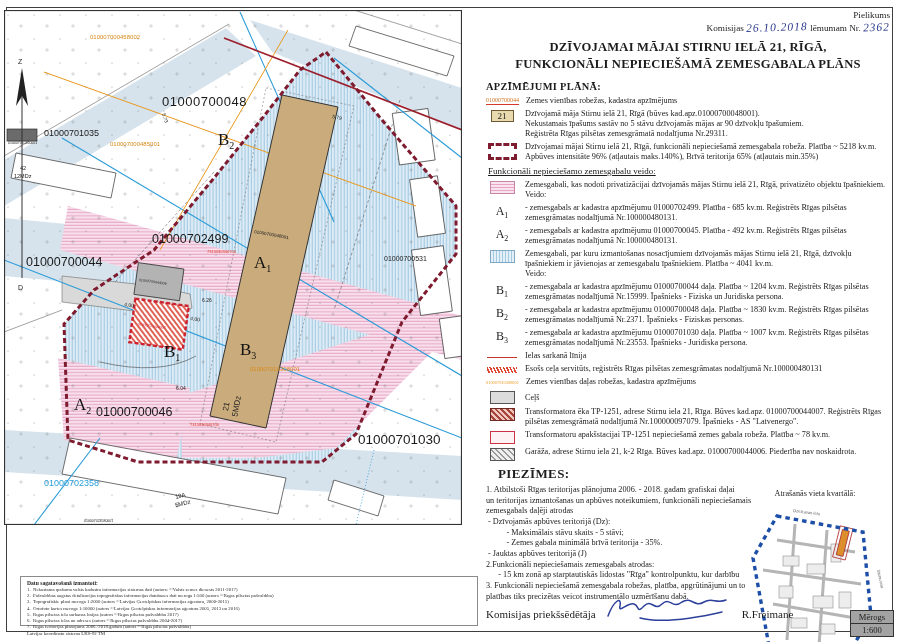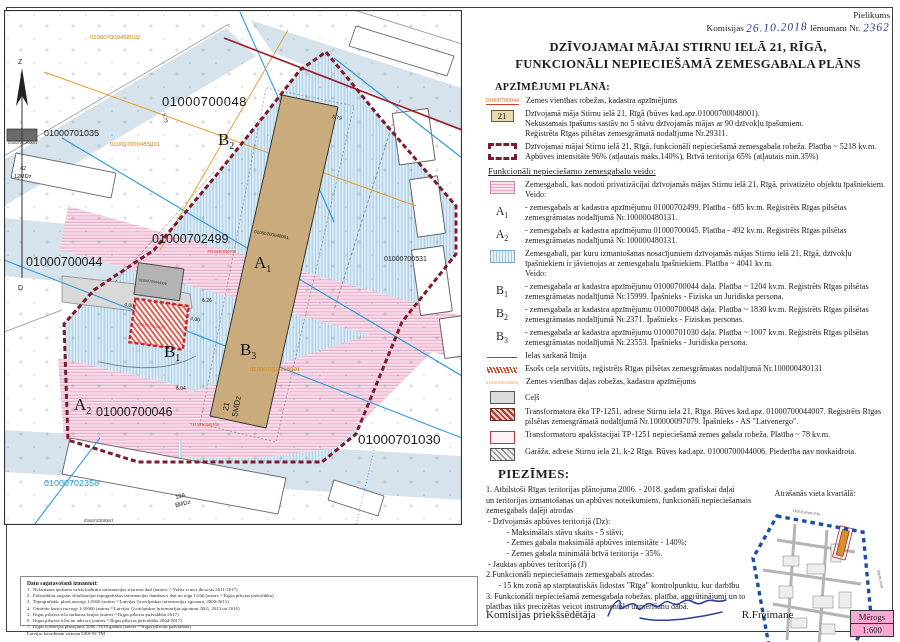--- a/index.html
+++ b/index.html
@@ -14,21 +14,21 @@
        border:1px solid #8a8a8a;padding:3px 6px;box-sizing:border-box;}
   .sources-head{font-weight:bold;font-size:5.6px;margin-bottom:1px;}
   .sources-lines div{font-size:4.8px;line-height:1.3;white-space:pre-wrap;color:#2c2c2c;}
   
   .right-col{position:absolute;left:486px;top:10px;width:404px;}
   .doc-meta{text-align:right;font-size:9.2px;line-height:1.15;}
   .handwrite{font-style:italic;color:#2b3a8c;font-size:11.5px;letter-spacing:1px;
        display:inline-block;transform:rotate(-2deg);}
   .doc-title{text-align:center;font-weight:bold;font-size:12.6px;line-height:1.4;
        margin:5px 0 7px;letter-spacing:.2px;}
-  .legend-heading{font-weight:bold;font-size:10.4px;letter-spacing:.3px;margin:0 9px 4px;}
+  .legend-heading{font-weight:bold;font-size:10.4px;letter-spacing:.3px;margin:0 0 4px;}
   .lrow{display:flex;gap:7px;margin-bottom:3px;font-size:8.2px;line-height:1.22;}
   .lsym{flex:0 0 32px;display:flex;align-items:flex-start;justify-content:center;padding-top:1px;}
   .ltext{flex:1;}
   .sym-box{width:25px;height:13px;border:1px solid #888;box-sizing:border-box;}
   .sym-pink{background:repeating-linear-gradient(0deg,#f9e3ee 0 2px,#e9a5c5 2px 3px);border-color:#c785a5;}
   .sym-blue{background:repeating-linear-gradient(90deg,#e3f0f8 0 2px,#a3cae1 2px 3px);border-color:#7fa8c4;}
   .sym-dash{width:23px;height:11px;border:3px dashed #7e1b2e;background:#fff;}
   .sym-redline{width:30px;height:0;border-top:1.6px solid #c0392b;margin-top:5px;}
   .sym-serv{width:30px;height:6px;margin-top:2px;
        background:repeating-linear-gradient(65deg,#fff 0 1.5px,#df452e 1.5px 3px);}
@@ -47,21 +47,21 @@
   .notes-row{position:relative;}
   .notes-text{width:272px;font-size:8.2px;line-height:1.3;}
   .notes-text div{white-space:pre-wrap;}
   .location{position:absolute;right:0;top:4px;width:150px;text-align:center;}
   .location-heading{font-size:8.2px;margin-bottom:2px;}
   .sig-row{position:absolute;left:486px;top:592px;width:400px;display:flex;
        align-items:flex-end;gap:8px;font-size:11px;}
   .sig-name{padding-bottom:6px;}
   .sig-role{padding-bottom:6px;}
   .scale-box{position:absolute;left:850px;top:610px;width:42px;border:1px solid #333;
-       text-align:center;font-size:8.6px;background:#f9a8d4;}
+       text-align:center;font-size:8.6px;background:#a3a3a3;}
   .scale-top{border-bottom:1px solid #333;padding:1px 0;}
   .scale-val{padding:1px 0;}
 </style>
 </head>
 <body>
 
 <div class="sheet-border"></div>
 
 <div class="map-panel">
 <svg width="458" height="515" viewBox="0 0 458 515">
@@ -356,21 +356,20 @@
   </div>
 
   <div class="notes-heading">PIEZĪMES:</div>
   <div class="notes-row">
     <div class="notes-text">
         <div>1. Atbilstoši Rīgas teritorijas plānojuma 2006. - 2018. gadam grafiskai daļai</div>
         <div>un teritorijas izmantošanas un apbūves noteikumiem, funkcionāli nepieciešamais</div>
         <div>zemesgabals daļēji atrodas</div>
         <div> - Dzīvojamās apbūves teritorijā (Dz):</div>
         <div>          - Maksimālais stāvu skaits - 5 stāvi;</div>
-        <div>          - Zemes gabala maksimālā apbūves intensitāte - 140%;</div>
         <div>          - Zemes gabala minimālā brīvā teritorija - 35%.</div>
         <div> - Jauktas apbūves teritorijā (J)</div>
         <div>2.Funkcionāli nepieciešamais zemesgabals atrodas:</div>
         <div>      - 15 km zonā ap starptautiskās lidostas "Rīga" kontrolpunktu, kur darbību</div>
         <div>3. Funkcionāli nepieciešamā zemesgabala robežas, platība, apgrūtinājumi un to</div>
         <div>platības tiks precizētas veicot instrumentālo uzmērīšanu dabā.</div>
       </div>
     <div class="location">
       <div class="location-heading">Atrašanās vieta kvartālā:</div>
       <svg width="145" height="172" viewBox="0 0 145 172">

